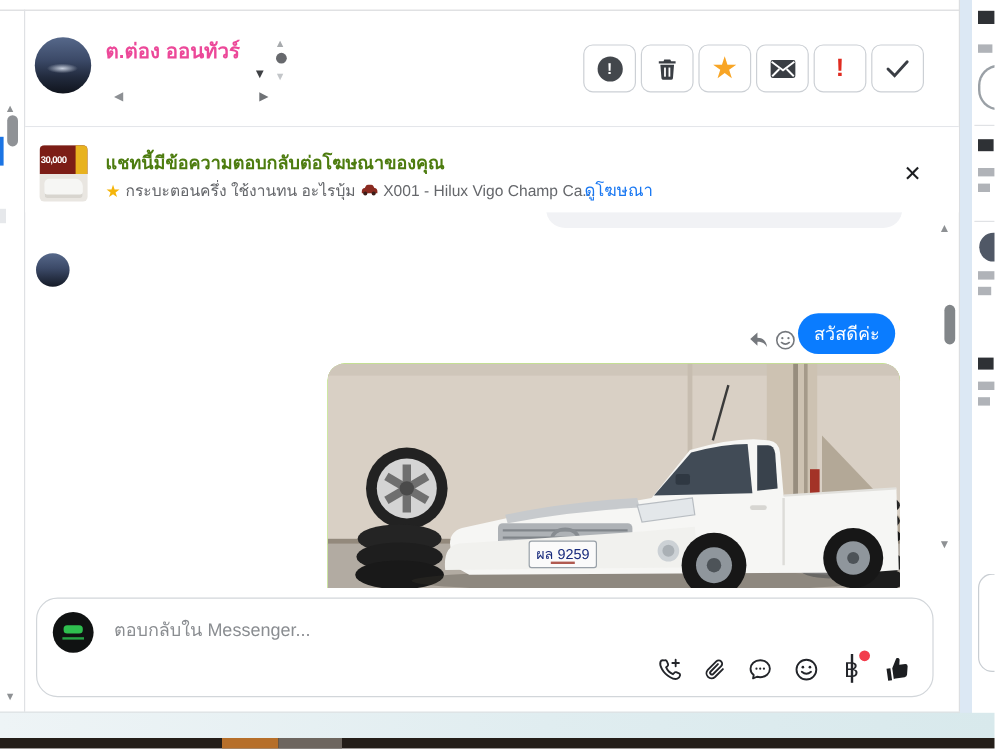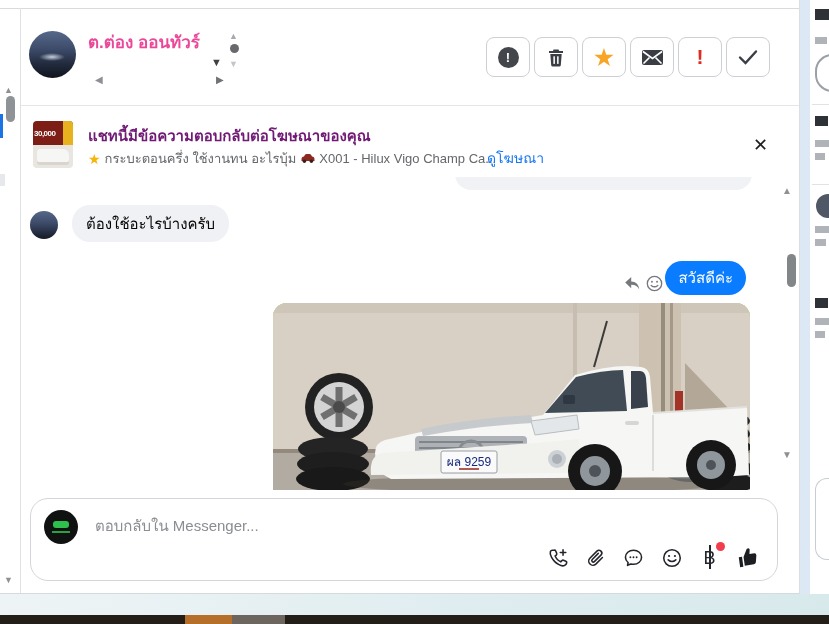--- a/index.html
+++ b/index.html
@@ -43,21 +43,21 @@
   
   .hdr-divider{left:21px;top:105px;width:778px;height:1px;background:#e4e6ea;}
   .banner{left:21px;top:106px;width:778px;height:71px;background:#fff;z-index:3;}
   .banner-thumb{left:12px;top:15px;width:40px;height:47px;border-radius:4px;overflow:hidden;
     background:#e9e6e1;}
   .thumb-top{position:absolute;left:0;top:0;width:100%;height:24px;background:#7c1d16;}
   .thumb-ribbon{position:absolute;right:0;top:0;width:10px;height:24px;background:#e8b21f;}
   .thumb-price{position:absolute;left:1px;top:8px;font-size:8px;font-weight:bold;color:#fff;letter-spacing:-0.5px;}
   .thumb-truck{position:absolute;left:4px;bottom:3px;width:32px;height:16px;background:#f6f6f4;
     border-radius:4px 6px 2px 2px;box-shadow:inset 0 -3px 0 #d8d5cf;}
-  .banner-title{left:67px;top:18px;font-size:15px;font-weight:bold;color:#701a75;}
+  .banner-title{left:67px;top:18px;font-size:15px;font-weight:bold;color:#4d7c0f;}
   .banner-sub{left:67px;top:42px;font-size:13px;color:#65676b;display:flex;align-items:center;gap:4px;white-space:nowrap;}
   .sub-star{color:#f5b50a;font-size:14px;}
   .banner-link{left:466px;top:41px;font-size:14px;color:#1877f2;cursor:pointer;}
   .banner-close{left:732px;top:28px;font-size:18px;color:#1c1e21;cursor:pointer;}
 
   
   .partial-bubble{left:455px;top:152px;width:297px;height:38px;background:#f1f2f5;
     border-radius:0 0 16px 16px;z-index:1;}
   .chat-up{left:782px;top:185px;font-size:10px;color:#8e9194;}
   .chat-down{left:782px;top:449px;font-size:10px;color:#8e9194;}
@@ -190,23 +190,20 @@
     </div>
     <div class="abs banner-link">ดูโฆษณา</div>
     <div class="abs banner-close">✕</div>
   </div>
 
   <div class="abs chat-up">▲</div>
   <div class="abs chat-thumb"></div>
   <div class="abs chat-down">▼</div>
 
   <div class="abs msg-avatar"></div>
-  <div class="abs msg-in">
-    <span>ต้องใช้อะไรบ้างครับ</span>
-  </div>
 
   <div class="abs reply-icon">
     <svg width="16" height="14" viewBox="0 0 20 17">
       <path d="M9 1 L1.5 8 L9 15 V10.8 C14.5 10.8 17.5 13 19 16.5 C18.6 10 14.5 6.6 9 6.6 Z" fill="#75787d"></path>
     </svg>
   </div>
   <div class="abs emoji-icon">
     <svg width="17" height="17" viewBox="0 0 18 18">
       <circle cx="9" cy="9" r="7.6" fill="none" stroke="#75787d" stroke-width="1.4"></circle>
       <circle cx="6.3" cy="7.2" r="1" fill="#75787d"></circle>

